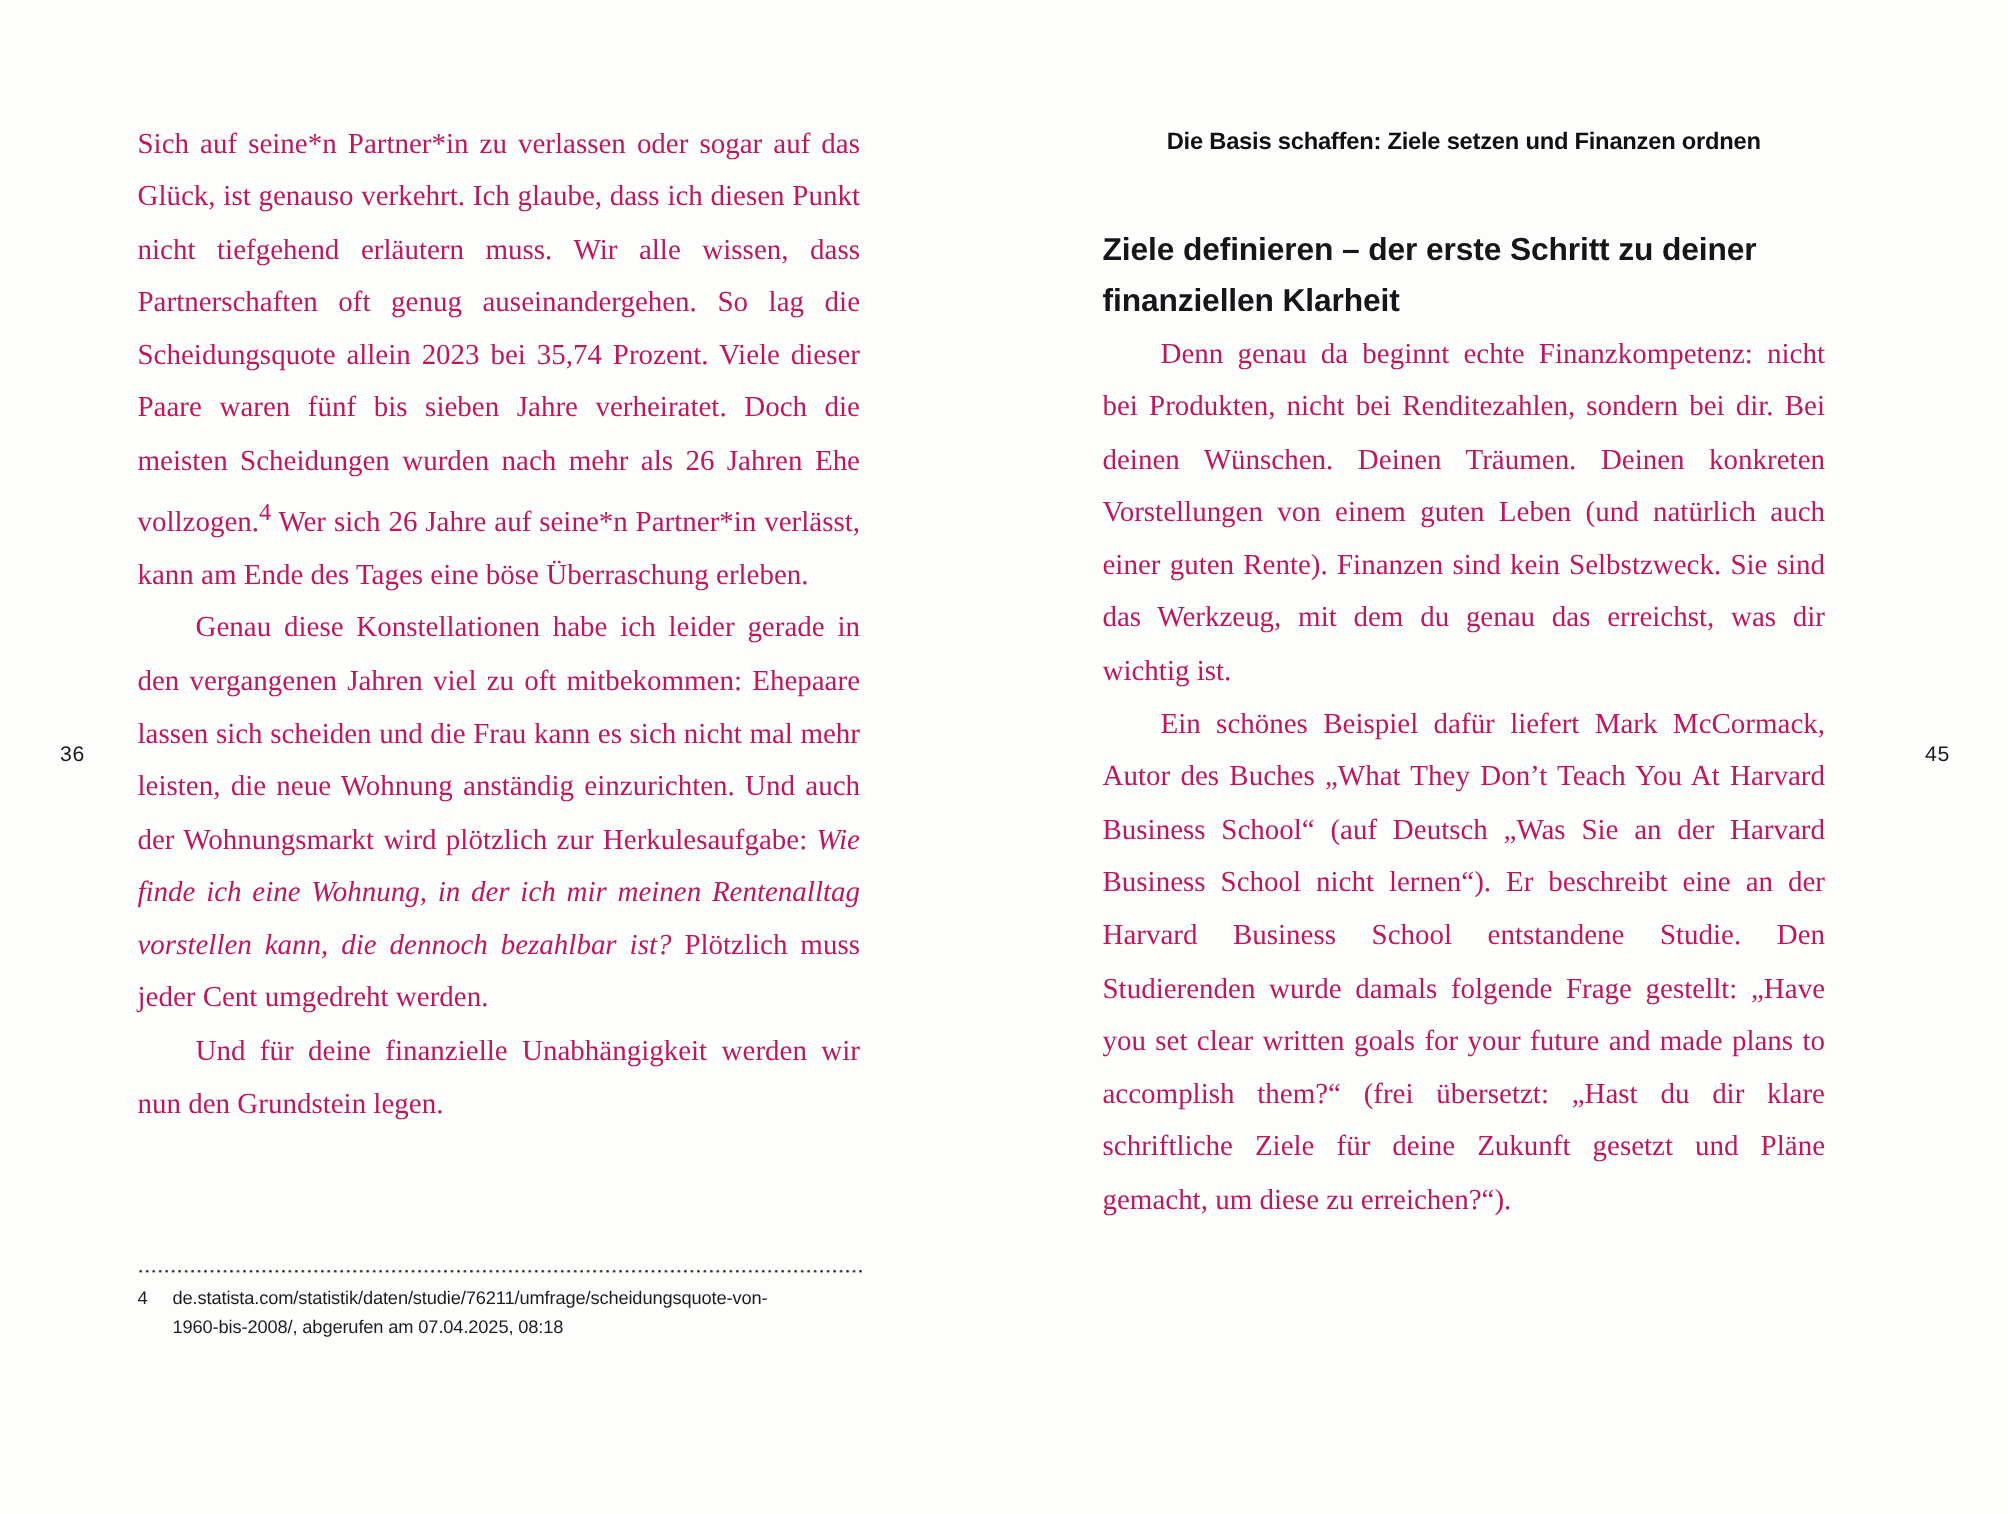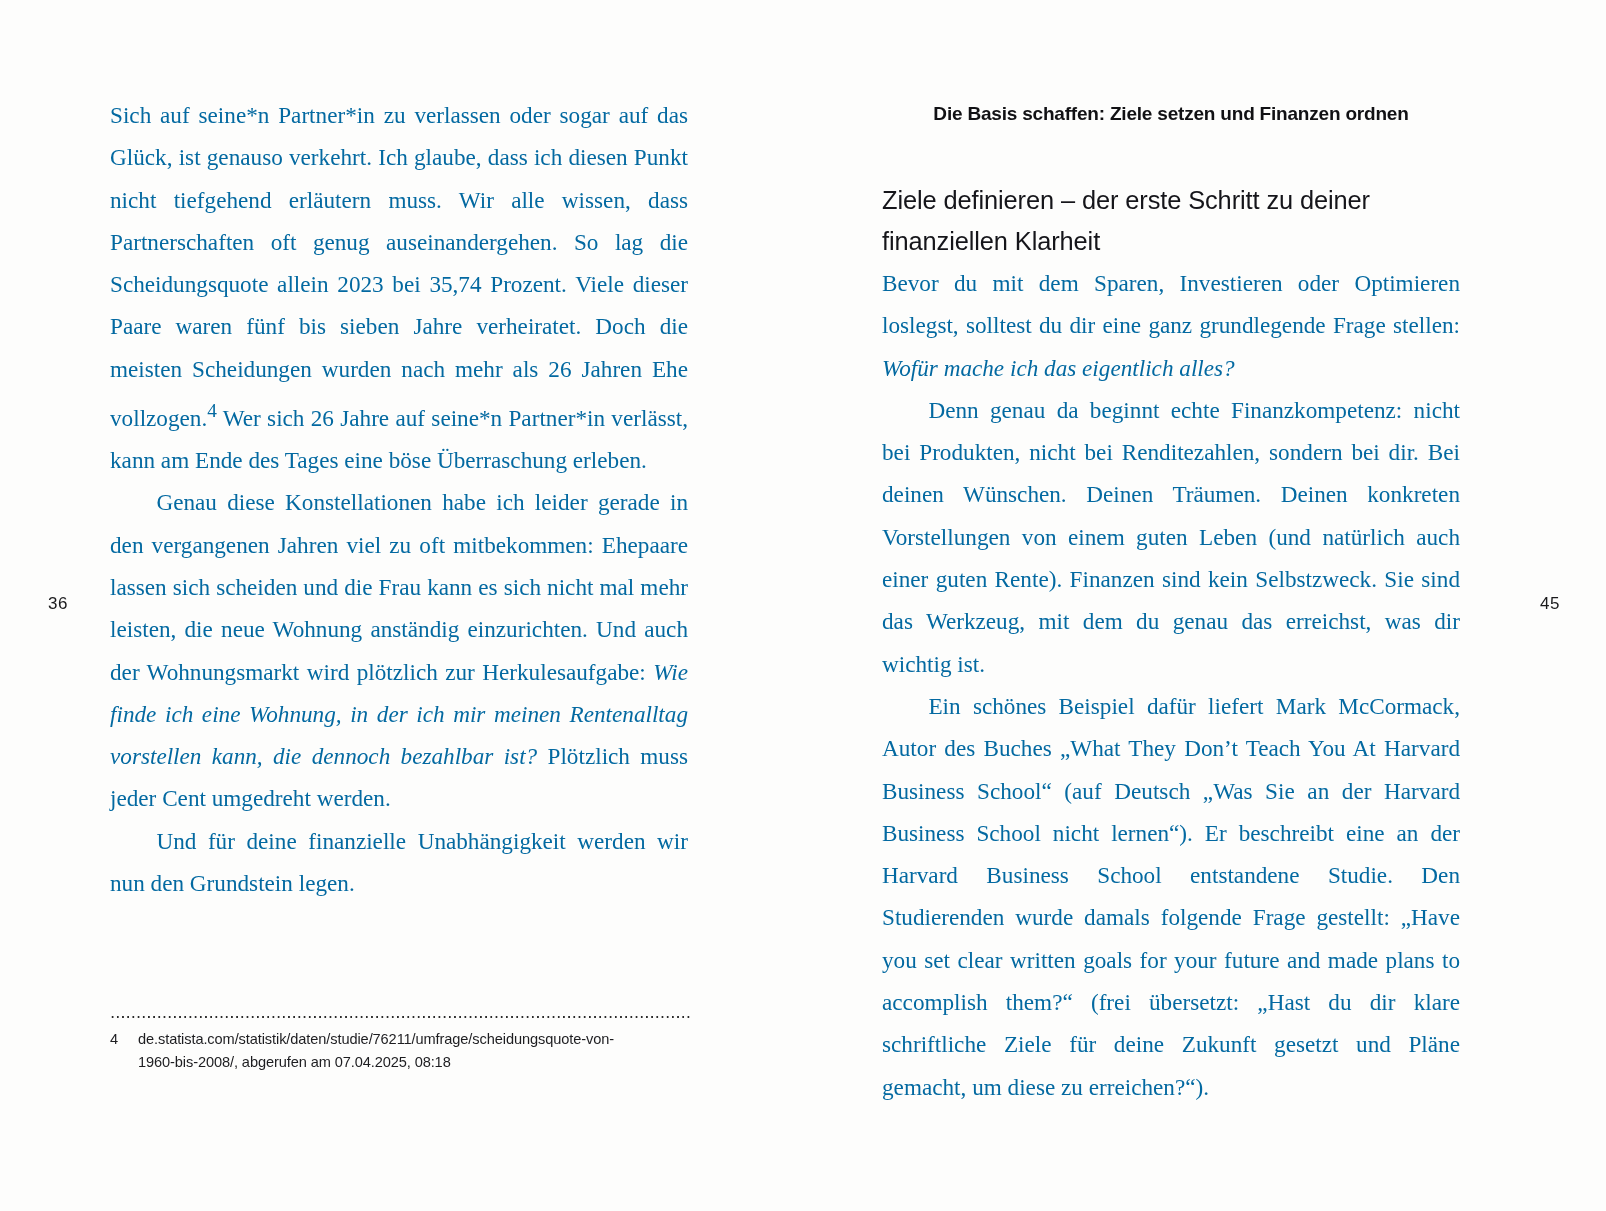--- a/index.html
+++ b/index.html
@@ -41,21 +41,21 @@
   .column-right { left: 882px; }
 
   
   .body-text {
     font-size: 23.2px;
     line-height: 42.3px;
     text-align: justify;
     text-justify: inter-word;
     hyphens: manual;
     margin: 0;
-    color: #0369a1;
+    color: #be185d;
     font-weight: 400;
   }
   .body-text + .body-text { margin-top: 0; }
   .indent { text-indent: 2.0em; }
   .body-text em, .italic {
     font-style: italic;
   }
 
   
   .chapter-heading {
@@ -66,21 +66,21 @@
     letter-spacing: -0.2px;
     text-align: center;
     color: #111114;
     margin: 0 0 46px 0;
     padding: 0 18px;
   }
 
   
   .section-heading {
     font-family: "Liberation Sans", "DejaVu Sans", sans-serif;
-    font-weight: 400;
+    font-weight: 700;
     font-size: 25.4px;
     line-height: 41px;
     letter-spacing: -0.1px;
     color: #15151a;
     margin: 42px 0 0 0;
     text-align: left;
   }
 
   
   .footnote-block {
@@ -146,21 +146,20 @@
 
   <div class="folio folio-right">45</div>
 
   <div class="column column-right">
 
     <h1 class="chapter-heading">Die Basis schaffen: Ziele setzen und Finanzen ordnen</h1>
 
 
     <h2 class="section-heading">Ziele definieren – der erste Schritt zu deiner finanziellen Klarheit</h2>
 
-    <p class="body-text"><span>Bevor du mit dem Sparen, Investieren oder Optimieren loslegst, solltest du dir eine ganz grundlegende Frage stellen: </span><em class="italic">Wofür mache ich das eigentlich alles?</em></p>
 
     <p class="body-text indent">Denn genau da beginnt echte Finanzkompetenz: nicht bei Produkten, nicht bei Renditezahlen, sondern bei dir. Bei deinen Wünschen. Deinen Träumen. Deinen konkreten Vorstellungen von einem guten Leben (und natürlich auch einer guten Rente). Finanzen sind kein Selbstzweck. Sie sind das Werkzeug, mit dem du genau das erreichst, was dir wichtig ist.</p>
 
     <p class="body-text indent">Ein schönes Beispiel dafür liefert Mark McCormack, Autor des Buches „What They Don’t Teach You At Harvard Business School“ (auf Deutsch „Was Sie an der Harvard Business School nicht lernen“). Er beschreibt eine an der Harvard Business School entstandene Studie. Den Studierenden wurde damals folgende Frage gestellt: „Have you set clear written goals for your future and made plans to accomplish them?“ (frei übersetzt: „Hast du dir klare schriftliche Ziele für deine Zukunft gesetzt und Pläne gemacht, um diese zu erreichen?“).</p>
 
   </div>
 
 </div>
 
 </body></html>

